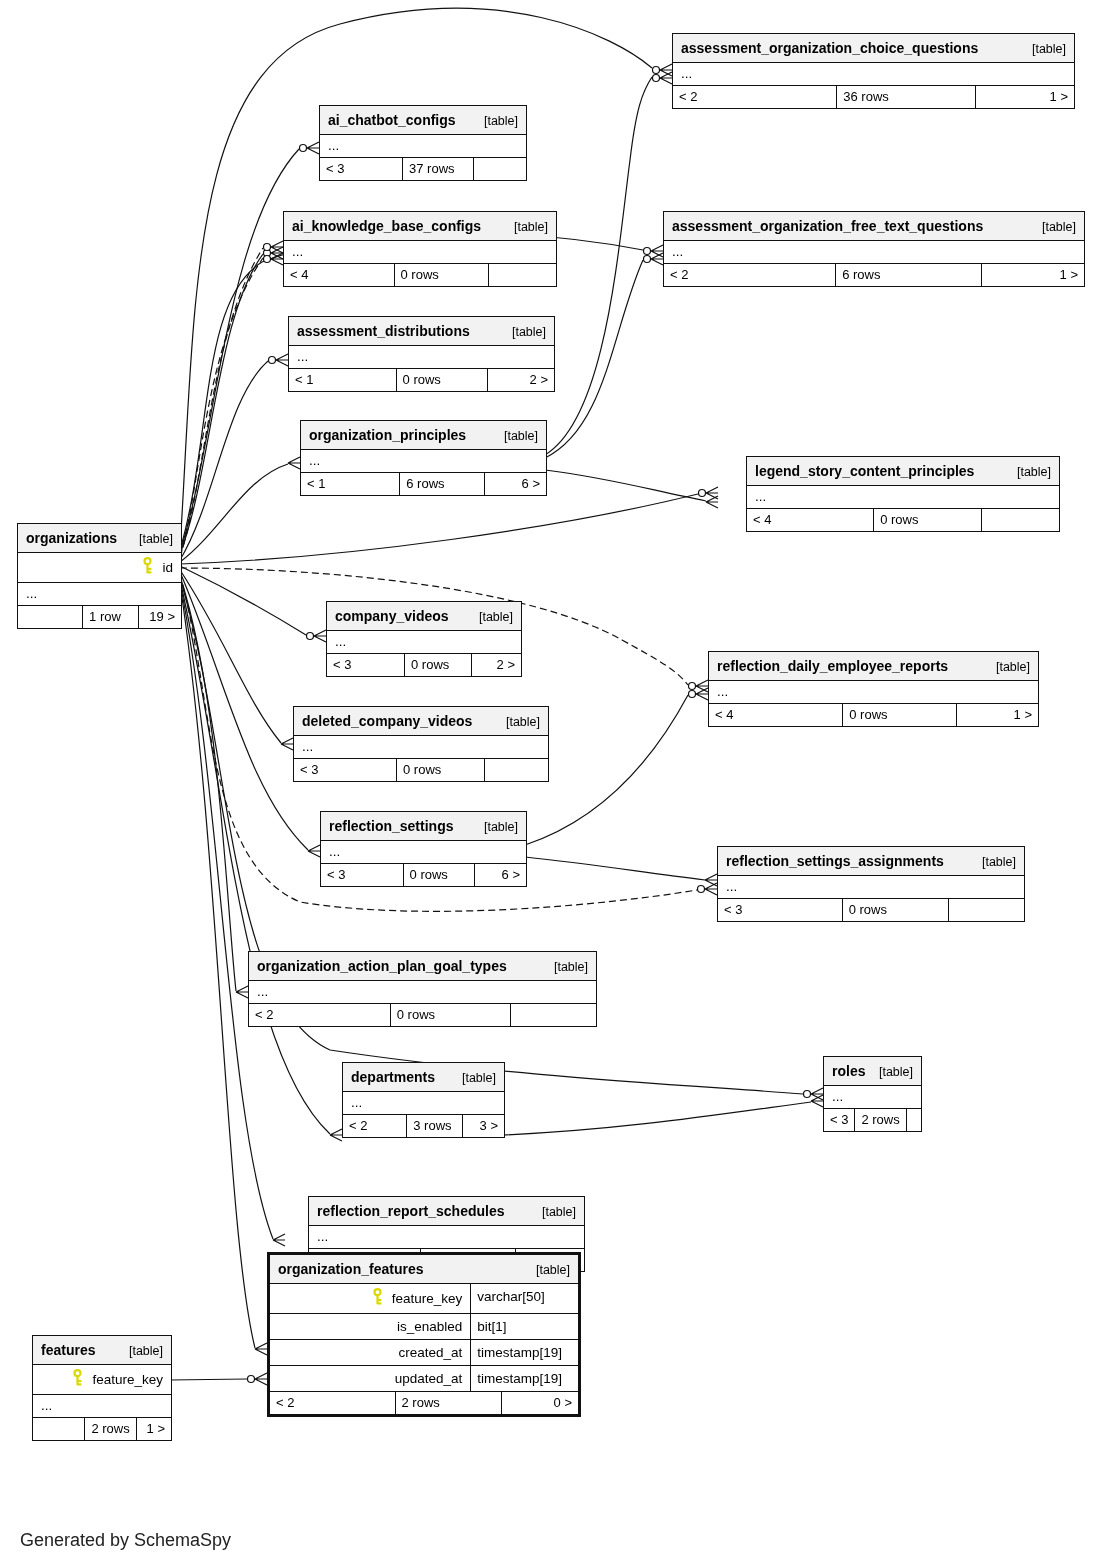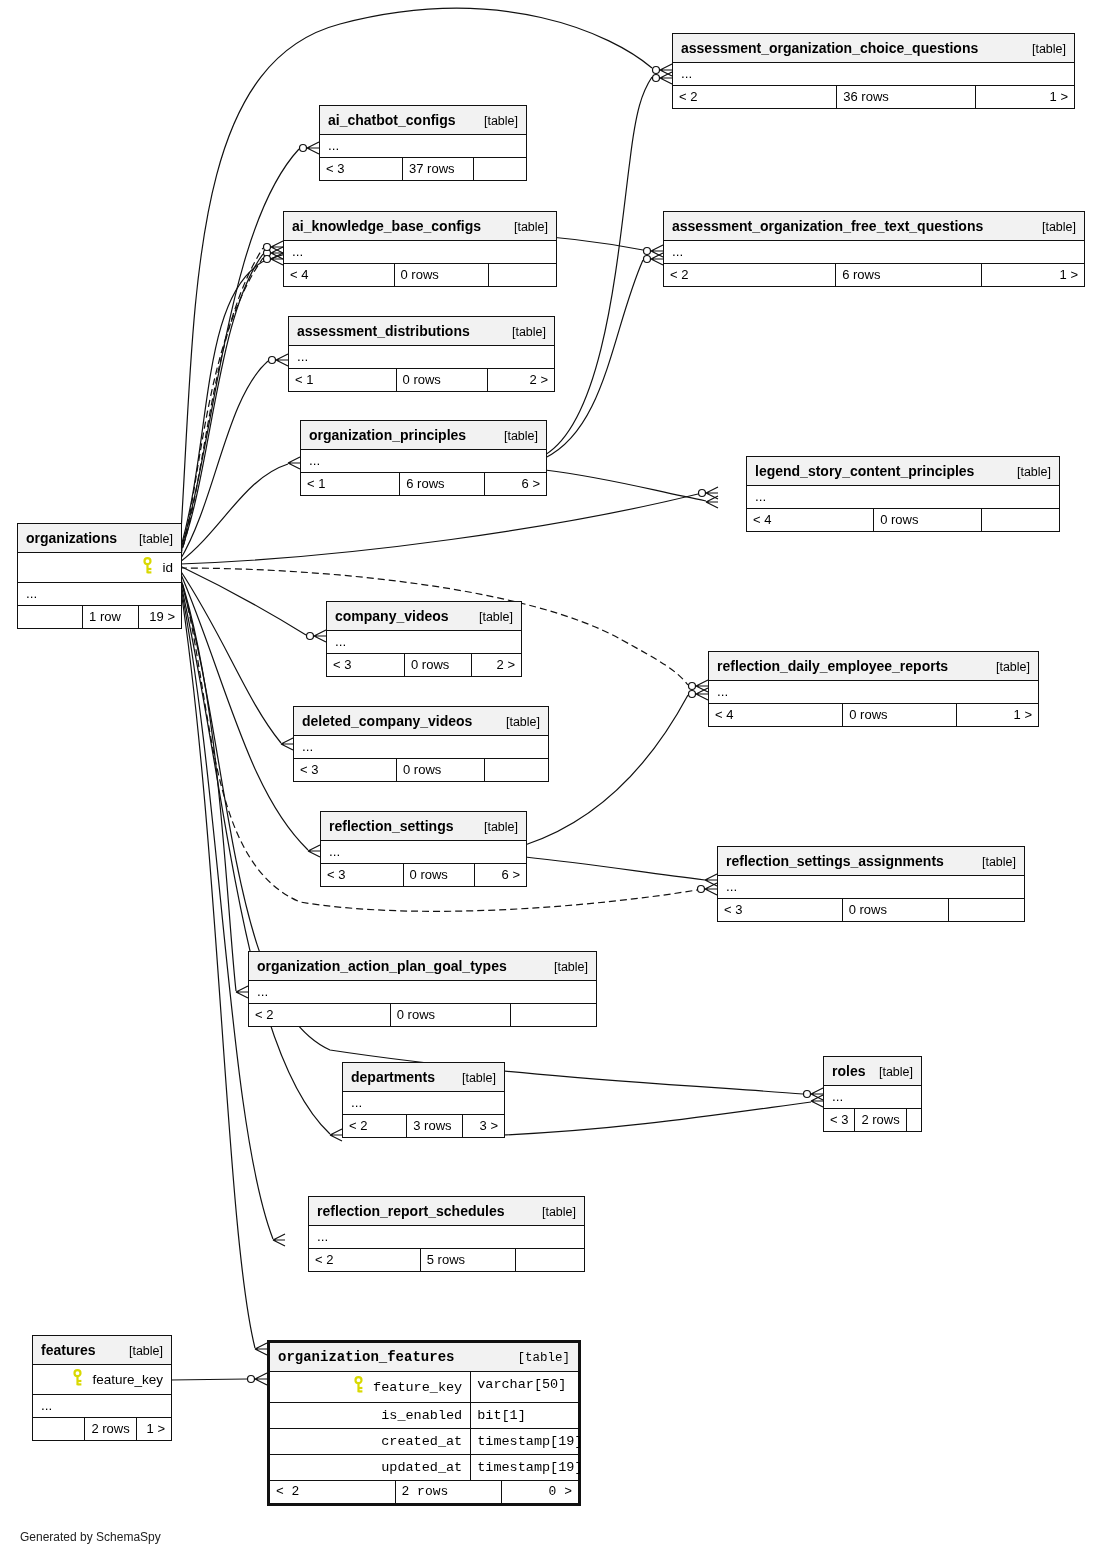--- a/index.html
+++ b/index.html
@@ -14,21 +14,21 @@
   .row-ellipsis{border-bottom:1px solid #111;padding:3px 8px;min-height:16px;line-height:16px;}
   .col-row{display:flex;align-items:stretch;border-bottom:1px solid #111;}
   .col-name{flex:1;display:flex;align-items:center;gap:9px;padding:4px 8px 4px 7px;line-height:17px;white-space:nowrap;justify-content:flex-end;}
   .col-name .keyspacer{display:inline-block;width:11px;height:17px;flex:0 0 11px;}
   .col-type{width:35%;flex:0 0 35%;border-left:1px solid #111;padding:4px 6px;line-height:17px;box-sizing:border-box;white-space:nowrap;}
   .tbl-footer{display:flex;font-size:13px;}
   .tbl-footer span{padding:3px 6px;line-height:16px;white-space:nowrap;box-sizing:border-box;}
   .f0{flex:1.5;text-align:left;}
   .f1{flex:1.25;text-align:left;border-left:1px solid #111;}
   .f2{flex:0.85;text-align:right;border-left:1px solid #111;}
-  #note{position:absolute;left:20px;top:1530px;font-size:12px;color:#222;z-index:2;}
+  #note{position:absolute;left:20px;top:1530px;font-size:18px;color:#222;z-index:2;}
 </style>
 </head>
 <body>
 
 <div id="stage">
   <svg id="edges" width="1100" height="1563">
       <path d="M180,548 C196,300 188,64 340,24 C500,-18 612,34 652,68" fill="none" stroke="#111" stroke-width="1.2"></path>
       <path d="M660,70 L672,64 M660,70 L672,70 M660,70 L672,76" fill="none" stroke="#111" stroke-width="1.2"></path>
       <circle cx="656" cy="70" r="3.5" fill="#fff" stroke="#111" stroke-width="1.2"></circle>
       <path d="M545,455 C606,418 618,250 630,160 C636,110 642,92 652,77" fill="none" stroke="#111" stroke-width="1.2"></path>
@@ -306,21 +306,21 @@
           <span class="tbl-name">reflection_report_schedules</span>
           <span class="tbl-badge">[table]</span>
         </div>
         <div class="row-ellipsis">...</div>
         <div class="tbl-footer">
           <span class="f0">&lt; 2</span>
           <span class="f1">5 rows</span>
           <span class="f2"></span>
         </div>
       </div>
-      <div class="tbl tbl-bold" style="left: 267px; top: 1340px; width: 308px; font-family: Liberation Mono, monospace;">
+      <div class="tbl tbl-bold" style="left: 267px; top: 1252px; width: 308px;">
         <div class="tbl-header">
           <span class="tbl-name">organization_features</span>
           <span class="tbl-badge">[table]</span>
         </div>
         <div class="col-row">
           <span class="col-name">
             <span class="keyicon"><svg width="11" height="17" viewBox="0 0 11 17" aria-hidden="true">
                 <circle cx="5.5" cy="4.2" r="3" fill="none" stroke="#d9d900" stroke-width="2.2"></circle>
                 <line x1="5.5" y1="7.2" x2="5.5" y2="16.2" stroke="#d9d900" stroke-width="2.2"></line>
                 <line x1="5.5" y1="12" x2="9.4" y2="12" stroke="#d9d900" stroke-width="2.2"></line>

